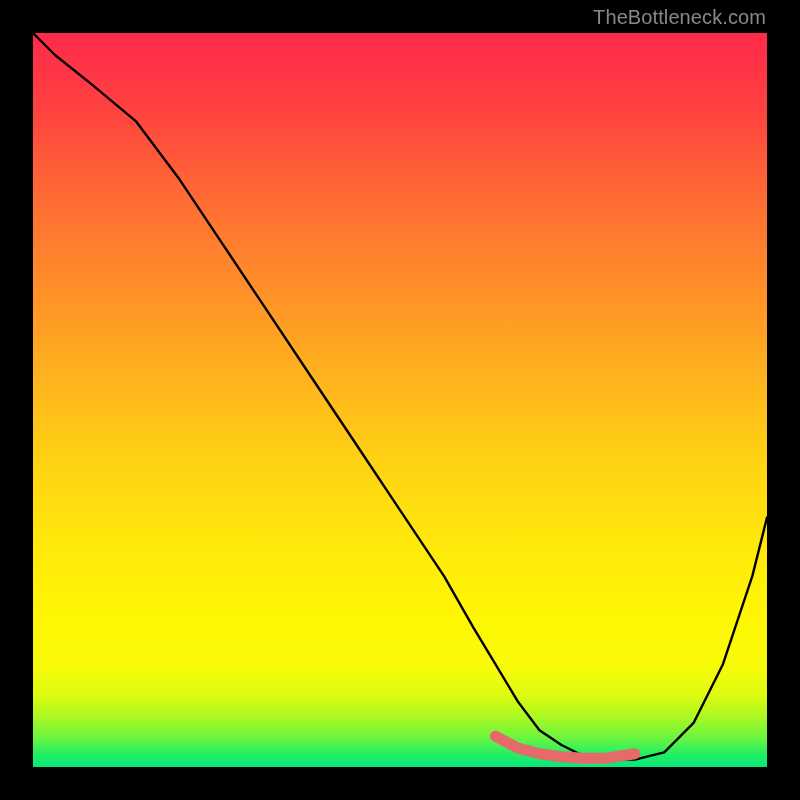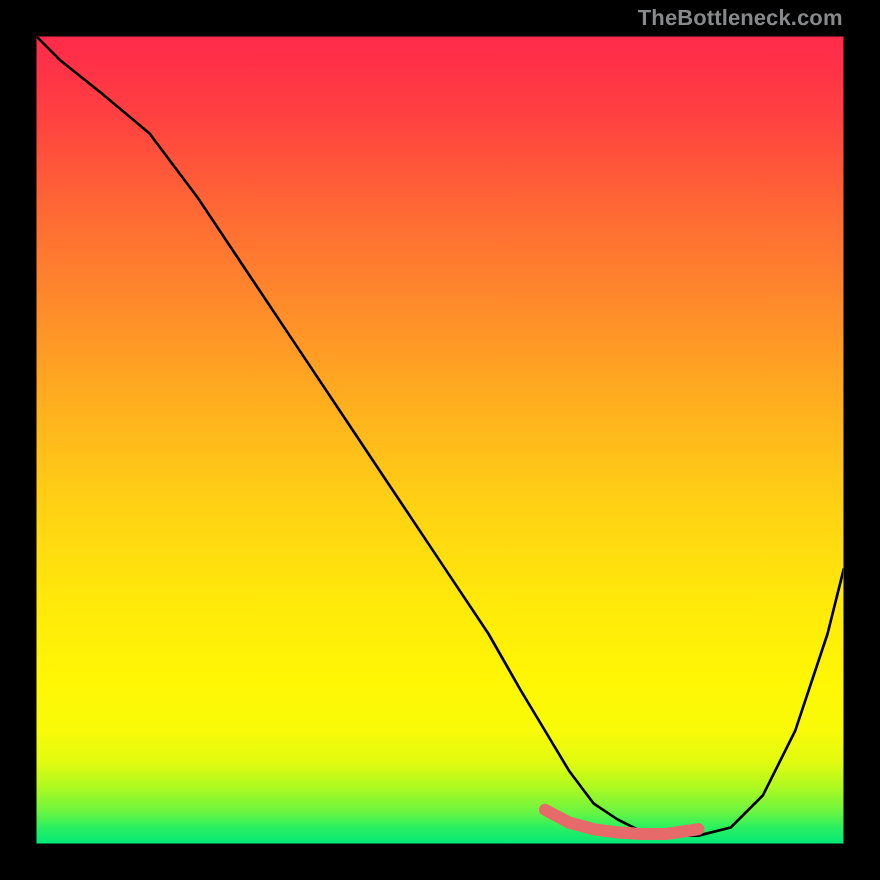--- a/index.html
+++ b/index.html
@@ -44,21 +44,21 @@
     inset: 0;
     width: 734px;
     height: 734px;
   }
   .watermark {
     position: absolute;
     top: 6px;
     right: 34px;
     font-family: Arial, Helvetica, sans-serif;
     font-size: 20px;
-    font-weight: 700;
+    font-weight: 400;
     color: #88898a;
     letter-spacing: 0.1px;
   }
   .curve {
     fill: none;
     stroke: #000000;
     stroke-width: 2.4;
     stroke-linecap: round;
     stroke-linejoin: round;
   }

